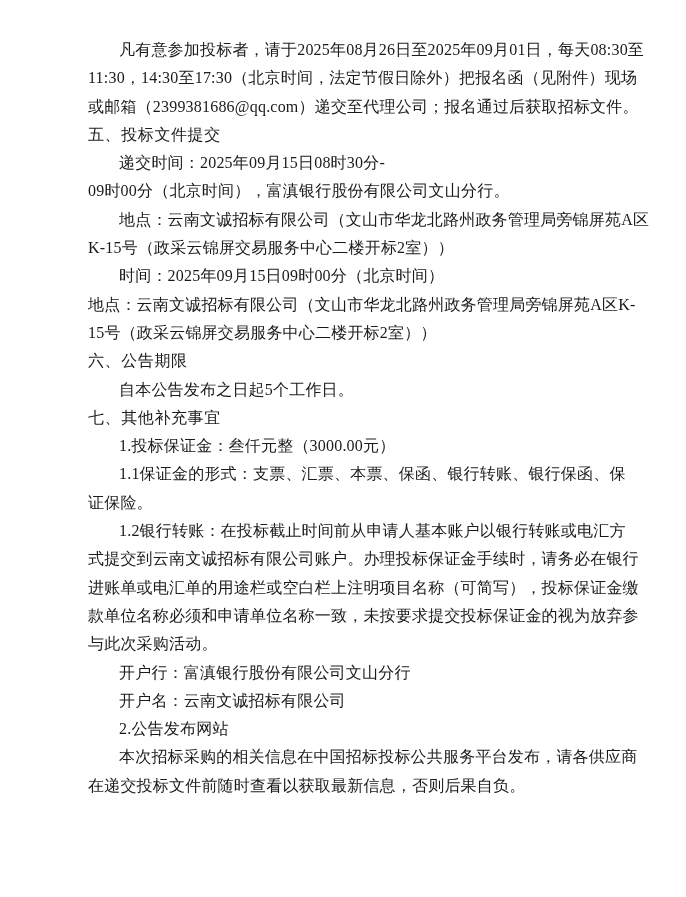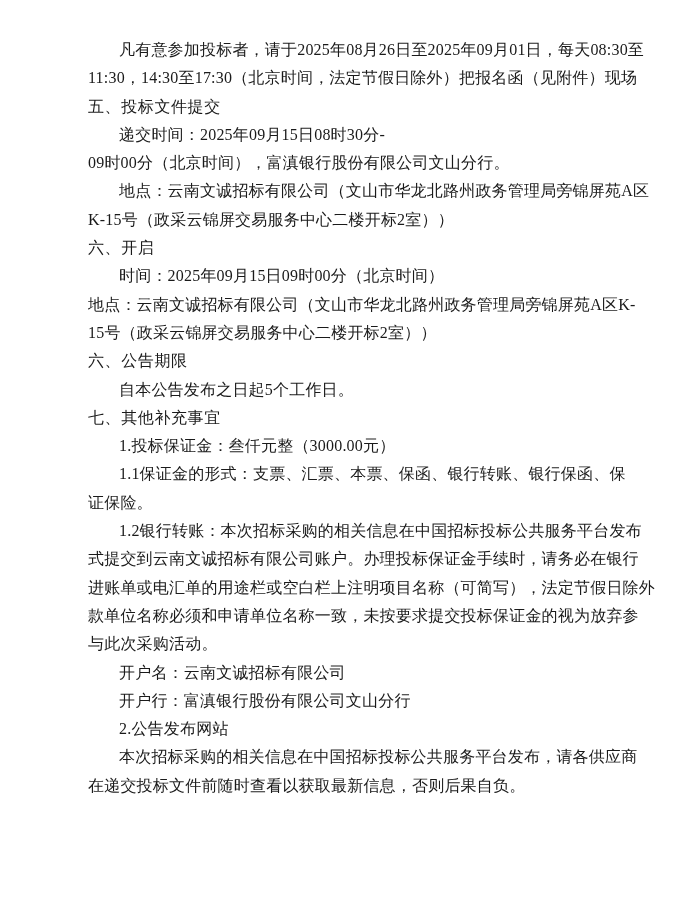--- a/index.html
+++ b/index.html
@@ -33,38 +33,38 @@
     letter-spacing: 0.6px;
   }
 </style>
 </head>
 <body>
 
 <div class="page">
 
 <div class="line indent">凡有意参加投标者，请于2025年08月26日至2025年09月01日，每天08:30至</div>
     <div class="line">11:30，14:30至17:30（北京时间，法定节假日除外）把报名函（见附件）现场</div>
+    <div class="line">或邮箱（2399381686@qq.com）递交至代理公司；报名通过后获取招标文件。</div>
     <div class="line bold">五、投标文件提交</div>
     <div class="line indent">递交时间：2025年09月15日08时30分-</div>
     <div class="line">09时00分（北京时间），富滇银行股份有限公司文山分行。</div>
     <div class="line indent">地点：云南文诚招标有限公司（文山市华龙北路州政务管理局旁锦屏苑A区</div>
     <div class="line">K-15号（政采云锦屏交易服务中心二楼开标2室））</div>
-    <div class="line bold">六、开启</div>
     <div class="line indent">时间：2025年09月15日09时00分（北京时间）</div>
     <div class="line">地点：云南文诚招标有限公司（文山市华龙北路州政务管理局旁锦屏苑A区K-</div>
     <div class="line">15号（政采云锦屏交易服务中心二楼开标2室））</div>
     <div class="line bold">六、公告期限</div>
     <div class="line indent">自本公告发布之日起5个工作日。</div>
     <div class="line bold">七、其他补充事宜</div>
     <div class="line indent">1.投标保证金：叁仟元整（3000.00元）</div>
     <div class="line indent">1.1保证金的形式：支票、汇票、本票、保函、银行转账、银行保函、保</div>
     <div class="line">证保险。</div>
-    <div class="line indent">1.2银行转账：本次招标采购的相关信息在中国招标投标公共服务平台发布</div>
+    <div class="line indent">1.2银行转账：在投标截止时间前从申请人基本账户以银行转账或电汇方</div>
     <div class="line">式提交到云南文诚招标有限公司账户。办理投标保证金手续时，请务必在银行</div>
-    <div class="line">进账单或电汇单的用途栏或空白栏上注明项目名称（可简写），法定节假日除外</div>
+    <div class="line">进账单或电汇单的用途栏或空白栏上注明项目名称（可简写），投标保证金缴</div>
     <div class="line">款单位名称必须和申请单位名称一致，未按要求提交投标保证金的视为放弃参</div>
     <div class="line">与此次采购活动。</div>
+    <div class="line indent">开户行：富滇银行股份有限公司文山分行</div>
     <div class="line indent">开户名：云南文诚招标有限公司</div>
-    <div class="line indent">开户行：富滇银行股份有限公司文山分行</div>
     <div class="line indent">2.公告发布网站</div>
     <div class="line indent">本次招标采购的相关信息在中国招标投标公共服务平台发布，请各供应商</div>
     <div class="line">在递交投标文件前随时查看以获取最新信息，否则后果自负。</div>
   </div>
 
 </body></html>

